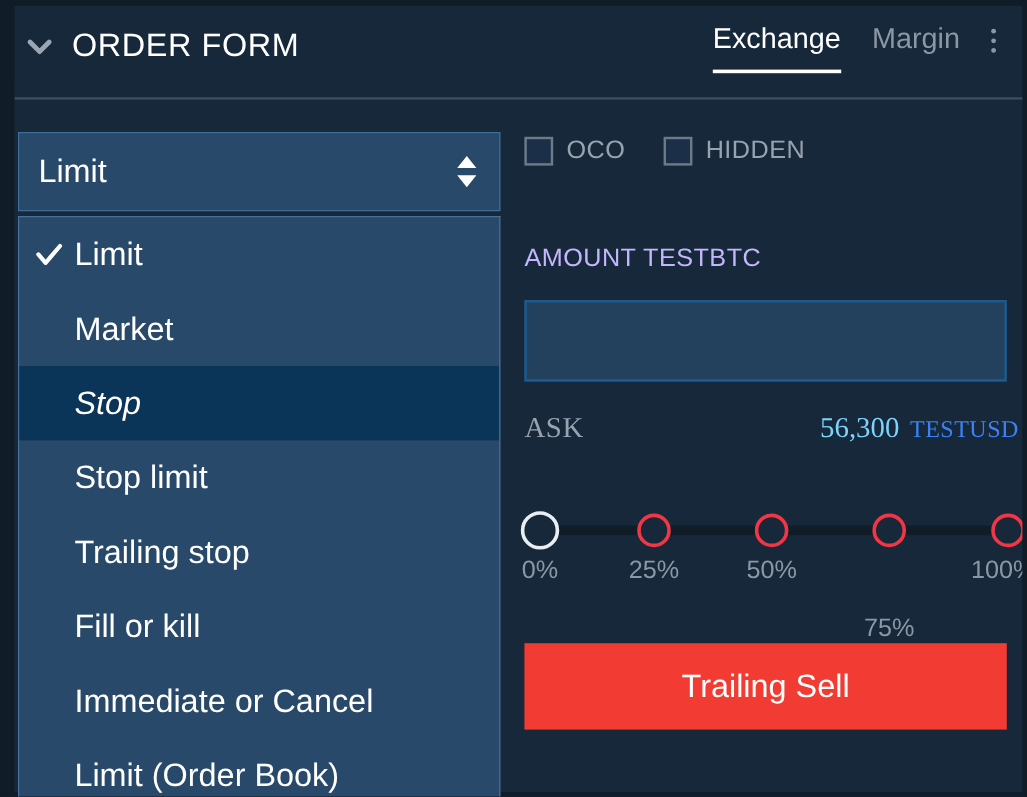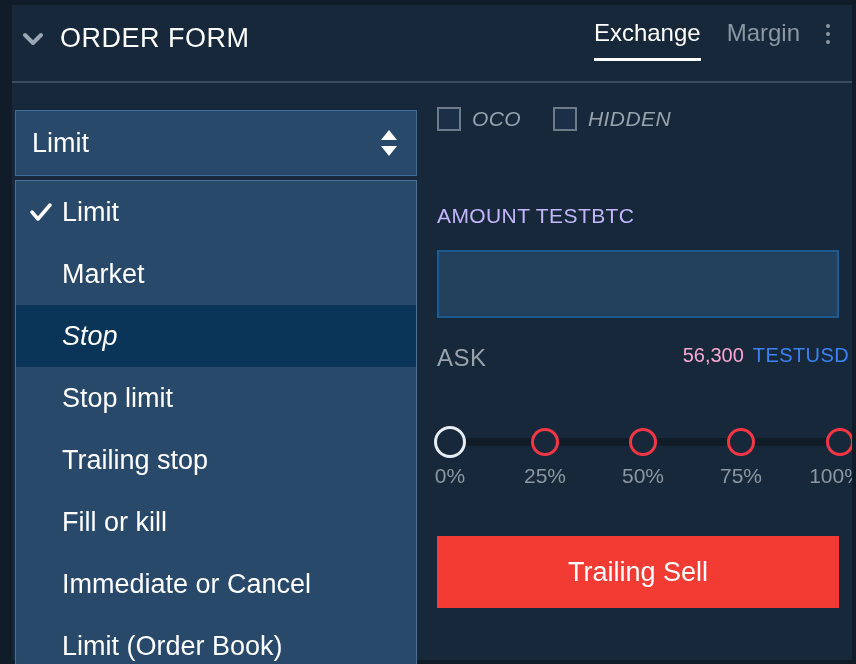--- a/index.html
+++ b/index.html
@@ -128,23 +128,22 @@
     width: 424px; height: 572px;
   }
 
   .checkbox-grid {
     position: absolute;
     left: 9px; top: 12px;
     width: 410px;
   }
   .checkbox-row {
     display: flex;
-    align-items: center;
+    align-items: flex-end;
     height: 38px;
-    font-style: italic;
   }
   .cb {
     display: flex;
     align-items: center;
     gap: 11px;
     cursor: pointer;
   }
   .cb-box {
     width: 24px; height: 24px;
     border: 2px solid #6d7b88;
@@ -179,36 +178,37 @@
     font-size: 21px;
     padding: 0 12px;
     outline: none;
   }
 
   .ask-row {
     position: absolute;
     left: 9px; top: 256px;
     width: 412px;
     display: flex;
-    align-items: flex-start;
+    align-items: center;
     justify-content: space-between;
+    font-family: Liberation Serif, serif;
   }
   .ask-label {
     color: #98a3ae;
     font-size: 24px;
     letter-spacing: 0.5px;
   }
   .ask-value-wrap {
     display: flex;
     align-items: baseline;
     gap: 9px;
   }
   .ask-price {
-    color: #f9a8d4;
-    font-size: 20px;
+    color: #7dd3fc;
+    font-size: 24px;
   }
   .ask-ccy {
     color: #3b82f6;
     font-size: 20px;
     letter-spacing: 0.4px;
   }
 
   
   .slider {
     position: absolute;
@@ -371,21 +371,21 @@
     <div class="slider">
       <div class="slider-track"></div>
       <div class="slider-handle" style="left:16px;"></div>
       <div class="slider-dot" style="left:113px;"></div>
       <div class="slider-dot" style="left:211px;"></div>
       <div class="slider-dot" style="left:309px;"></div>
       <div class="slider-dot" style="left:408px;"></div>
       <div class="slider-tick" style="left:32px;">0%</div>
       <div class="slider-tick" style="left:127px;">25%</div>
       <div class="slider-tick" style="left:225px;">50%</div>
-      <div class="slider-tick" style="left:323px;">75%</div>
+      <div class="slider-tick" style="left:323px;margin-top:48px;">75%</div>
       <div class="slider-tick" style="left:418px;">100%</div>
     </div>
 
     <button class="sell-button">Trailing Sell</button>
   </div>
 
   <div class="order-type-select">
     <span class="order-type-value">Limit</span>
     <svg class="spinner-icon" viewBox="0 0 22 30">
       <path d="M11 2 L19 12 L3 12 Z" fill="#ffffff"></path>

